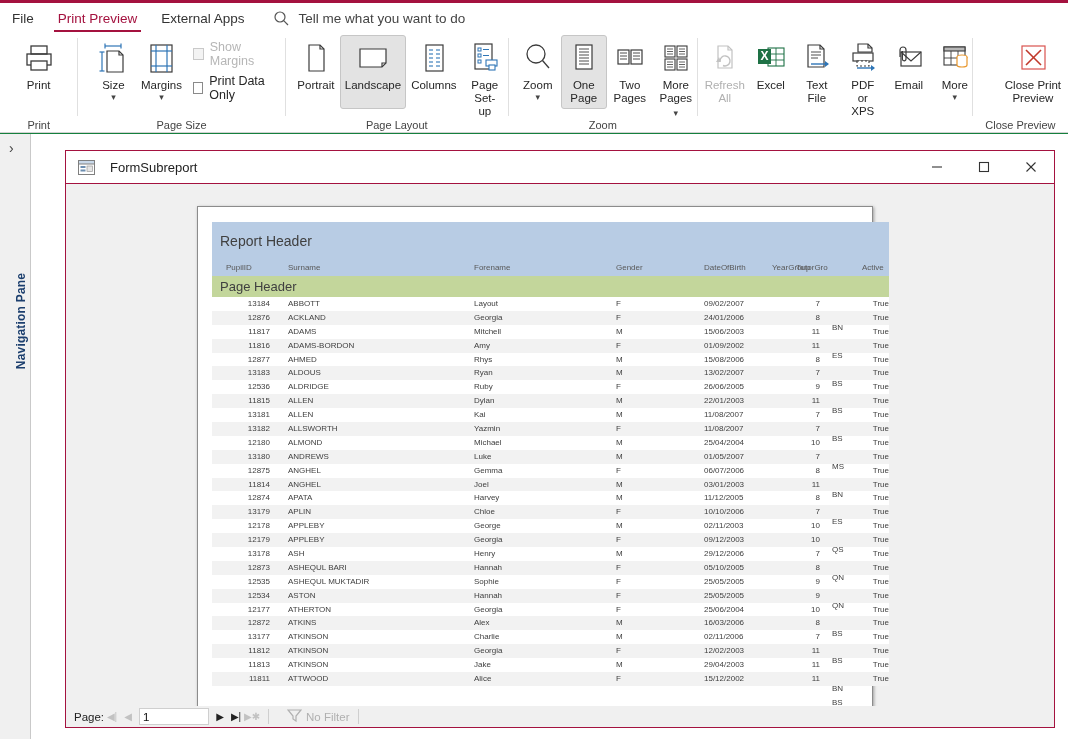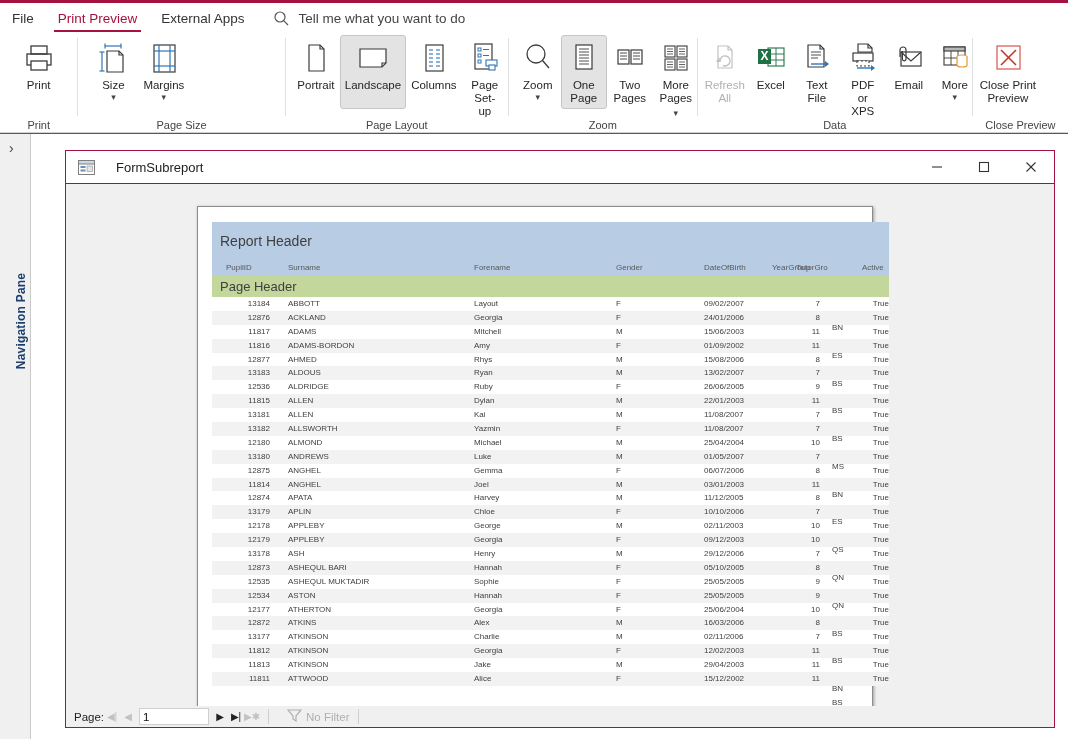--- a/index.html
+++ b/index.html
@@ -86,21 +86,21 @@
   .docwin {
     position:absolute; left:34px; top:16px; width:990px; height:570px;
     border:1px solid #a4123f; background:#ffffff;
   }
   .docbar {
     position:absolute; top:0; left:0; right:0; height:33px;
     border-bottom:1px solid #a4123f; background:#ffffff;
     display:flex; align-items:center;
   }
   .docbar .ficon { margin-left:12px; width:17px; height:15px; display:flex; }
-  .docbar .dtitle { margin-left:21px; font-size:13px; color:#222; }
+  .docbar .dtitle { margin-left:15px; font-size:13px; color:#222; }
   .wbtns { margin-left:auto; display:flex; height:33px; }
   .wbtn { width:47px; height:32px; display:flex; align-items:center; justify-content:center; color:#333; }
 
   .preview-area {
     position:absolute; top:33px; left:0; right:0; bottom:0;
     background:#f0f0f0; overflow:hidden;
   }
   .sheet {
     position:absolute; left:131px; top:22px; width:676px; height:502px;
     background:#ffffff; border:1px solid #8c8c8c;
@@ -232,20 +232,30 @@
                 <rect x="6" y="4" width="21" height="27" fill="#fff" stroke="#3b3b3b" stroke-width="1.2"></rect>
                 <line x1="11" y1="4" x2="11" y2="31" stroke="#2e75b6" stroke-width="1.2"></line>
                 <line x1="22" y1="4" x2="22" y2="31" stroke="#2e75b6" stroke-width="1.2"></line>
                 <line x1="6" y1="10" x2="27" y2="10" stroke="#2e75b6" stroke-width="1.2"></line>
                 <line x1="6" y1="25" x2="27" y2="25" stroke="#2e75b6" stroke-width="1.2"></line>
               </svg>
             </span>
             <span class="lbl">Margins</span>
             <span class="chev">▾</span>
           </div>
+          <div class="checks">
+            <div class="chk-row dis">
+              <span class="chk dis"></span>
+              <span>Show Margins</span>
+            </div>
+            <div class="chk-row">
+              <span class="chk"></span>
+              <span>Print Data Only</span>
+            </div>
+          </div>
         </div>
         <div class="group-label">Page Size</div>
       </div>
       <div class="sep"></div>
 
       <div class="group" style="width:222px;">
         <div class="group-items" style="padding-left:6px;">
           <div class="btn">
             <span class="ic">
               <svg width="30" height="34" viewBox="0 0 30 34">
@@ -466,26 +476,25 @@
                     <line x1="19" y1="9" x2="19" y2="23"></line>
                   </g>
                 <ellipse cx="23" cy="15" rx="5" ry="2" fill="#fff" stroke="#e8962b" stroke-width="1.2"></ellipse>
                 <path d="M18 15 L18 23 a5 2 0 0 0 10 0 L28 15" fill="#fff" stroke="#e8962b" stroke-width="1.2"></path>
               </svg>
             </span>
             <span class="lbl">More</span>
             <span class="chev">▾</span>
           </div>
         </div>
-        <div class="group-label">Data</div>
       </div>
       <div class="sep"></div>
 
       <div class="group" style="width:96px;">
-        <div class="group-items" style="justify-content:flex-start;">
+        <div class="group-items" style="justify-content:flex-end;">
           <div class="btn big">
             <span class="ic">
               <svg width="32" height="32" viewBox="0 0 32 32">
                 <rect x="5" y="4" width="23" height="23" fill="#fff" stroke="#d9534f" stroke-width="1.2"></rect>
                 <line x1="9" y1="8" x2="24" y2="23" stroke="#c0392b" stroke-width="1.6"></line>
                 <line x1="24" y1="8" x2="9" y2="23" stroke="#c0392b" stroke-width="1.6"></line>
               </svg>
             </span>
             <span class="lbl">Close Print
 Preview</span>

